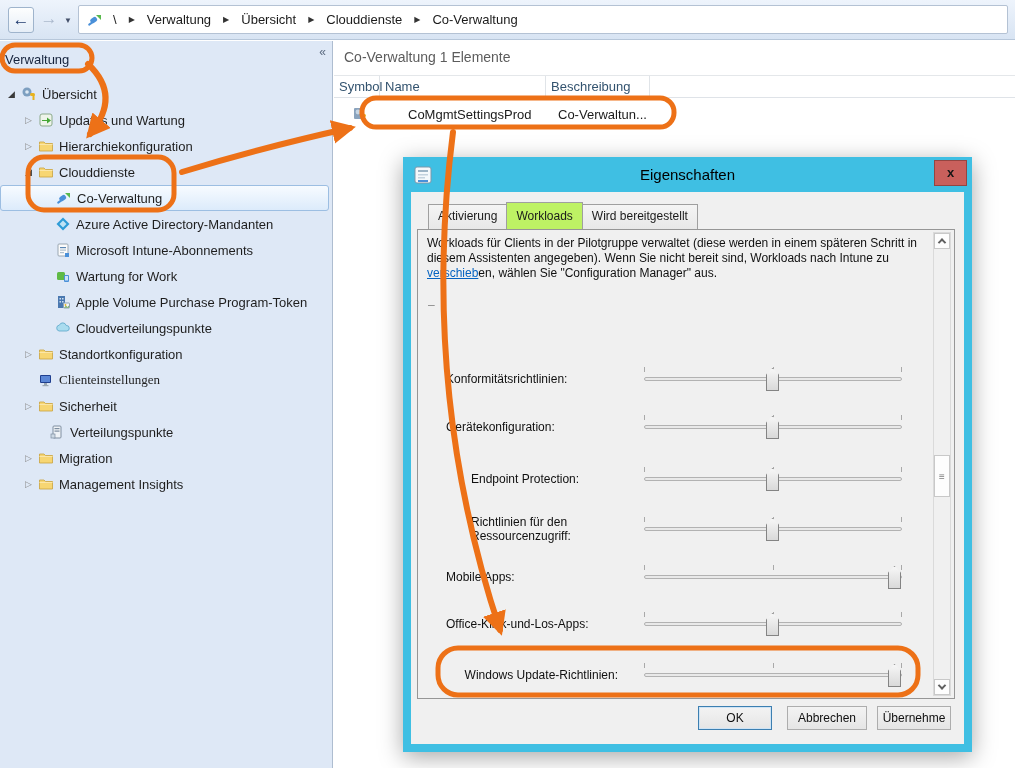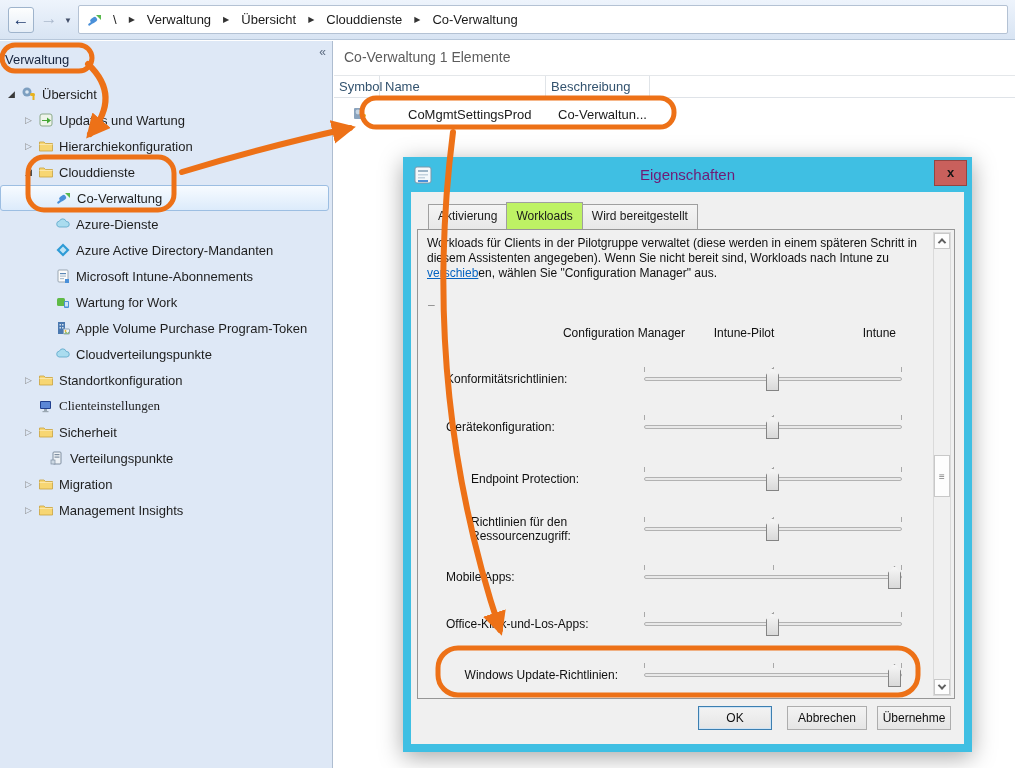--- a/index.html
+++ b/index.html
@@ -54,21 +54,21 @@
   .cell.c-symbol { width:46px; display:flex; justify-content:center; }
   .cell.c-name { width:166px; padding-left:28px; } .cell.c-desc { width:150px; padding-left:12px; }
 
   
   .dialog { position:absolute; left:403px; top:157px; width:569px; height:595px;
     background:#3fbfe3; z-index:10; box-shadow:0 5px 22px rgba(0,0,0,.35); }
   .dlg-title { position:absolute; left:0; top:0; width:100%; height:35px;
     display:flex; align-items:center; }
   .dlg-title .ticon { margin-left:10px; display:inline-flex; }
   .dlg-title .text { position:absolute; left:0; width:100%; text-align:center;
-    font-size:15px; color:#701a75; }
+    font-size:15px; color:#000000; }
   .dlg-close { position:absolute; right:5px; top:3px; width:33px; height:26px;
     background:#c9605c; border:1px solid #934541; color:#161616; font-size:13px;
     font-weight:bold; text-align:center; line-height:24px; z-index:2; }
   .dlg-client { position:absolute; left:8px; top:35px; width:553px; height:552px;
     background:#f0f0f0; }
   .tabs { position:absolute; left:17px; top:12px; height:26px; display:flex; z-index:2; }
   .tab { font-size:12px; color:#1a1a1a; background:linear-gradient(#f4f4f4,#e8e8e8);
     border:1px solid #9f9f9f; border-bottom:none; padding:4px 9px 0 9px; height:25px;
     margin-right:-1px; }
   .tab.active { background:#bef264; height:27px; margin-top:-2px; padding-top:6px;
@@ -208,29 +208,20 @@
             <rect x="1" y="11" width="5" height="2" rx="1" fill="#4a90d9" transform="rotate(-35 3 12)"></rect>
             <path d="M9 3 L14 3 L14 8 L11.5 5.5 Z" fill="#59b94c"></path>
           </svg>
         </span>
         <span class="tlabel">Co-Verwaltung</span>
       </div>
       <div class="tree-item" style="padding-left: 38px;">
         <span class="exp"></span>
         <span class="ticon">
           <svg class="icon16" viewBox="0 0 16 16">
-            <path d="M4 11 a3 3 0 0 1 .4-5.9 a3.6 3.6 0 0 1 6.8 0.4 a2.6 2.6 0 0 1 .6 5.5 Z" fill="#aadcef" stroke="#5ba6c9" stroke-width="0.8"></path>
-          </svg>
-        </span>
-        <span class="tlabel">Azure-Dienste</span>
-      </div>
-      <div class="tree-item" style="padding-left: 38px;">
-        <span class="exp"></span>
-        <span class="ticon">
-          <svg class="icon16" viewBox="0 0 16 16">
             <path d="M8 1.5 L14.5 8 L8 14.5 L1.5 8 Z" fill="#2e9bd6"></path>
             <path d="M8 4.5 L11.5 8 L8 11.5 L4.5 8 Z" fill="#bfe3f5"></path>
           </svg>
         </span>
         <span class="tlabel">Azure Active Directory-Mandanten</span>
       </div>
       <div class="tree-item" style="padding-left: 38px;">
         <span class="exp"></span>
         <span class="ticon">
           <svg class="icon16" viewBox="0 0 16 16">
@@ -383,25 +374,20 @@
   <div class="dlg-close">x</div>
   <div class="dlg-client">
     <div class="tabs">
       <div class="tab">Aktivierung</div>
       <div class="tab active">Workloads</div>
       <div class="tab">Wird bereitgestellt</div>
     </div>
     <div class="contentbox">
       <div class="desc"><span>Workloads für Clients in der Pilotgruppe verwaltet (diese werden in einem späteren Schritt in diesem Assistenten angegeben). Wenn Sie nicht bereit sind, Workloads nach Intune zu </span><a>verschieb</a><span>en, wählen Sie "Configuration Manager" aus.</span></div>
       <div class="desc-footnote">–</div>
-      <div class="wl-heads">
-        <span class="wh-cm">Configuration Manager</span>
-        <span class="wh-pilot">Intune-Pilot</span>
-        <span class="wh-intune">Intune</span>
-      </div>
       <div>
           <div class="wl-row" style="top: 128px;">
             <div class="wl-label">Konformitätsrichtlinien:</div>
             <div class="slider">
               <div class="tick t0"></div>
               <div class="tick t1"></div>
               <div class="tick t2"></div>
               <div class="track"></div>
               <div class="thumb pos-pilot"></div>
             </div>

